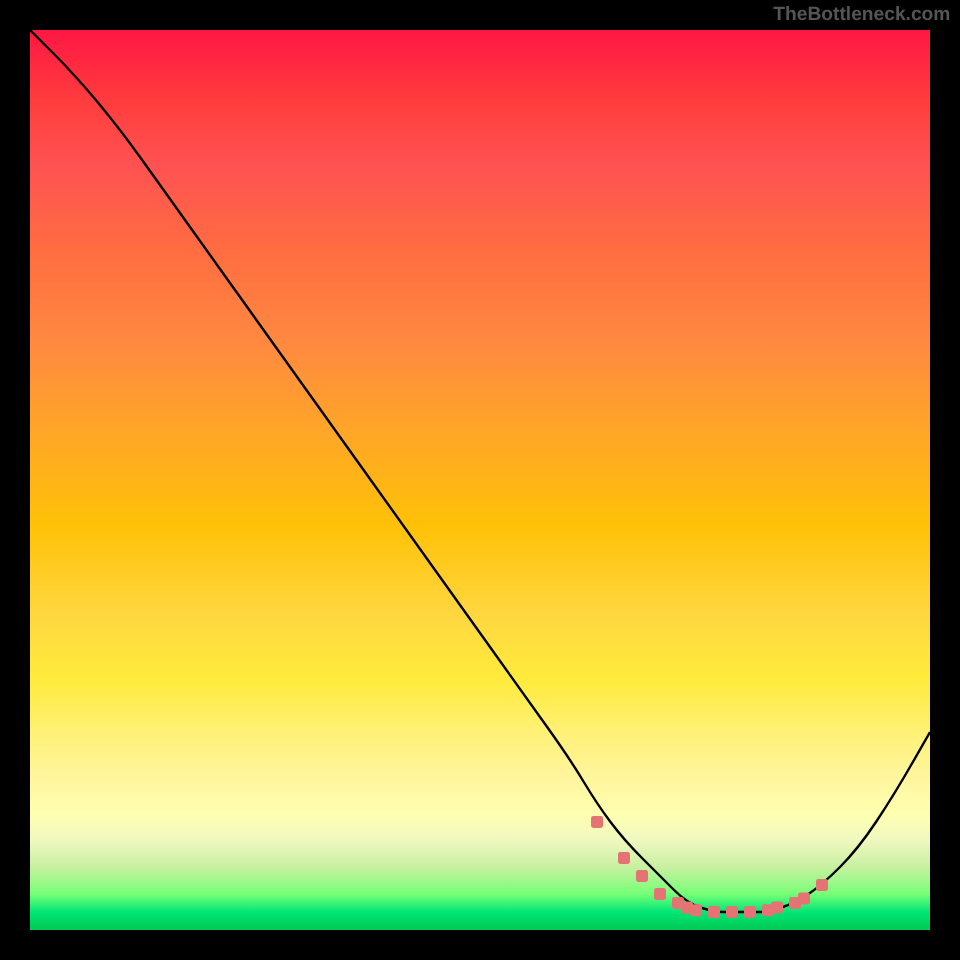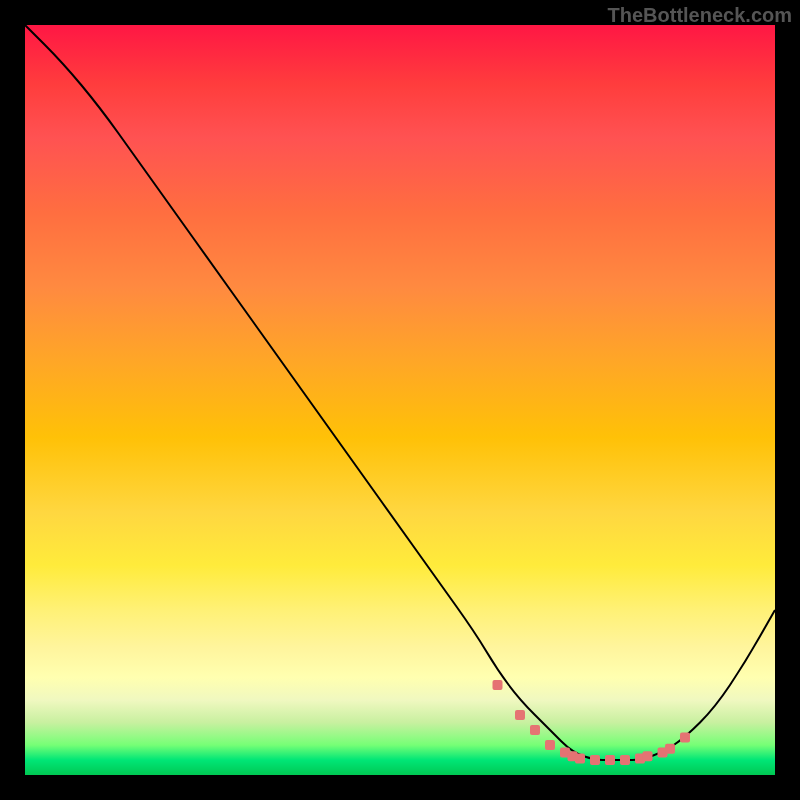--- a/index.html
+++ b/index.html
@@ -12,21 +12,21 @@
       height: 800px;
       background: #000;
       position: relative;
       font-family: Arial, sans-serif;
     }
     .watermark {
       position: absolute;
       top: 4px;
       right: 8px;
       color: #555;
-      font-size: 20px;
+      font-size: 16px;
       font-weight: bold;
       z-index: 10;
     }
     .chart-area {
       position: absolute;
       top: 25px;
       left: 25px;
       width: 750px;
       height: 750px;
     }

